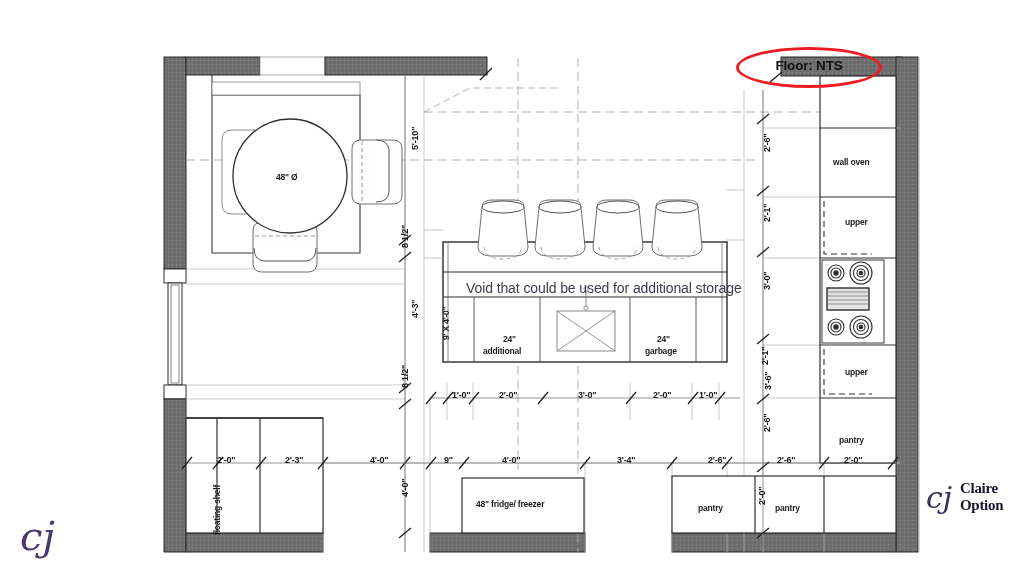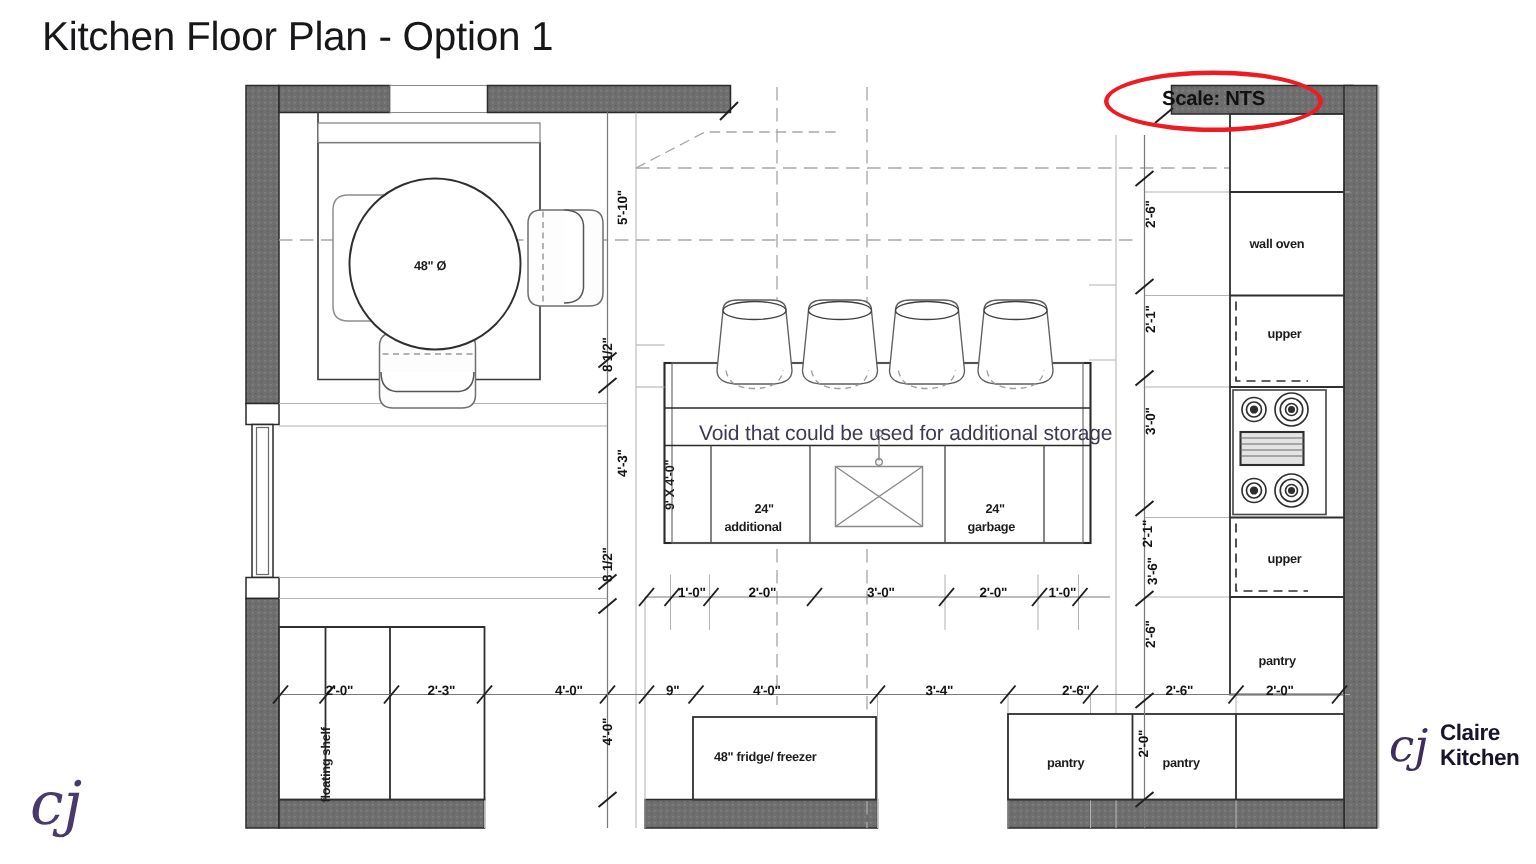--- a/index.html
+++ b/index.html
@@ -72,21 +72,21 @@
   }
   #logo-br .cjmark {
     position: absolute; left: 0; top: 2px;
     font-family: "DejaVu Serif", serif;
     font-style: italic;
     font-size: 30px;
     color: #3c2d5e;
   }
   #logo-br .nm1, #logo-br .nm2 {
     position: absolute; left: 34px;
-    font-family: Liberation Sans, sans-serif;
+    font-family: Liberation Serif, serif;
     font-weight: bold;
     font-size: 15px;
     color: #17142b;
     letter-spacing: -0.3px;
   }
   #logo-br .nm1 { top: 2px; }
   #logo-br .nm2 { top: 19px; }
   #logo-bl {
     position: absolute;
     left: 20px; top: 516px;
@@ -95,21 +95,20 @@
     font-size: 40px;
     color: #4a3a6b;
     line-height: 1;
   }
 </style>
 </head>
 <body>
 
 <div id="page">
 
-  <div id="title">Kitchen Floor Plan - Option 1</div>
 
   <svg id="plan-svg" width="1024" height="576" viewBox="0 0 1024 576">
     <defs>
       <pattern id="wallhatch" width="4" height="4" patternUnits="userSpaceOnUse">
         <rect width="4" height="4" fill="#6f6f6f"></rect>
         <rect width="1" height="1" fill="#858585" x="0" y="0"></rect>
         <rect width="1" height="1" fill="#5e5e5e" x="2" y="2"></rect>
       </pattern>
     </defs>
 
@@ -348,21 +347,21 @@
         <line x1="757" y1="538" x2="769" y2="528"></line>
       </g>
 
       <line x1="770" y1="82" x2="782" y2="72" stroke="#1f1f1f" stroke-width="1.3"></line>
       <line x1="480" y1="80" x2="492" y2="68" stroke="#1f1f1f" stroke-width="1.3"></line>
     </g>
   </svg>
 
   <div id="scale-badge">
     <div class="oval"></div>
-    <div class="txt">Scale: NTS</div>
+    <div class="txt">Floor: NTS</div>
   </div>
 
   <div id="void-note">Void that could be used for additional storage</div>
 
   <div class="lbl cab" style="left:276px; top:172px;">48" Ø</div>
 
   <div class="lbl cab rot" style="left:441px; top:340px; transform:rotate(-90deg);">9' X 4'-0"</div>
 
   <div class="lbl cab rot" style="left:212px; top:535px; transform:rotate(-90deg);">floating shelf</div>
 
@@ -415,16 +414,16 @@
       <div class="lbl dim" style="left: 760px; top: 365px; transform-origin: 0px 0px; transform: rotate(-90deg);">2'-1"</div>
       <div class="lbl dim" style="left: 763px; top: 390px; transform-origin: 0px 0px; transform: rotate(-90deg);">3'-6"</div>
       <div class="lbl dim" style="left: 762px; top: 432px; transform-origin: 0px 0px; transform: rotate(-90deg);">2'-6"</div>
       <div class="lbl dim" style="left: 757px; top: 505px; transform-origin: 0px 0px; transform: rotate(-90deg);">2'-0"</div>
     </div>
 
   <div id="logo-bl">cj</div>
   <div id="logo-br">
     <div class="cjmark">cj</div>
     <div class="nm1">Claire</div>
-    <div class="nm2">Kitchen</div>
+    <div class="nm2">Option</div>
   </div>
 
 </div>
 
 </body></html>

